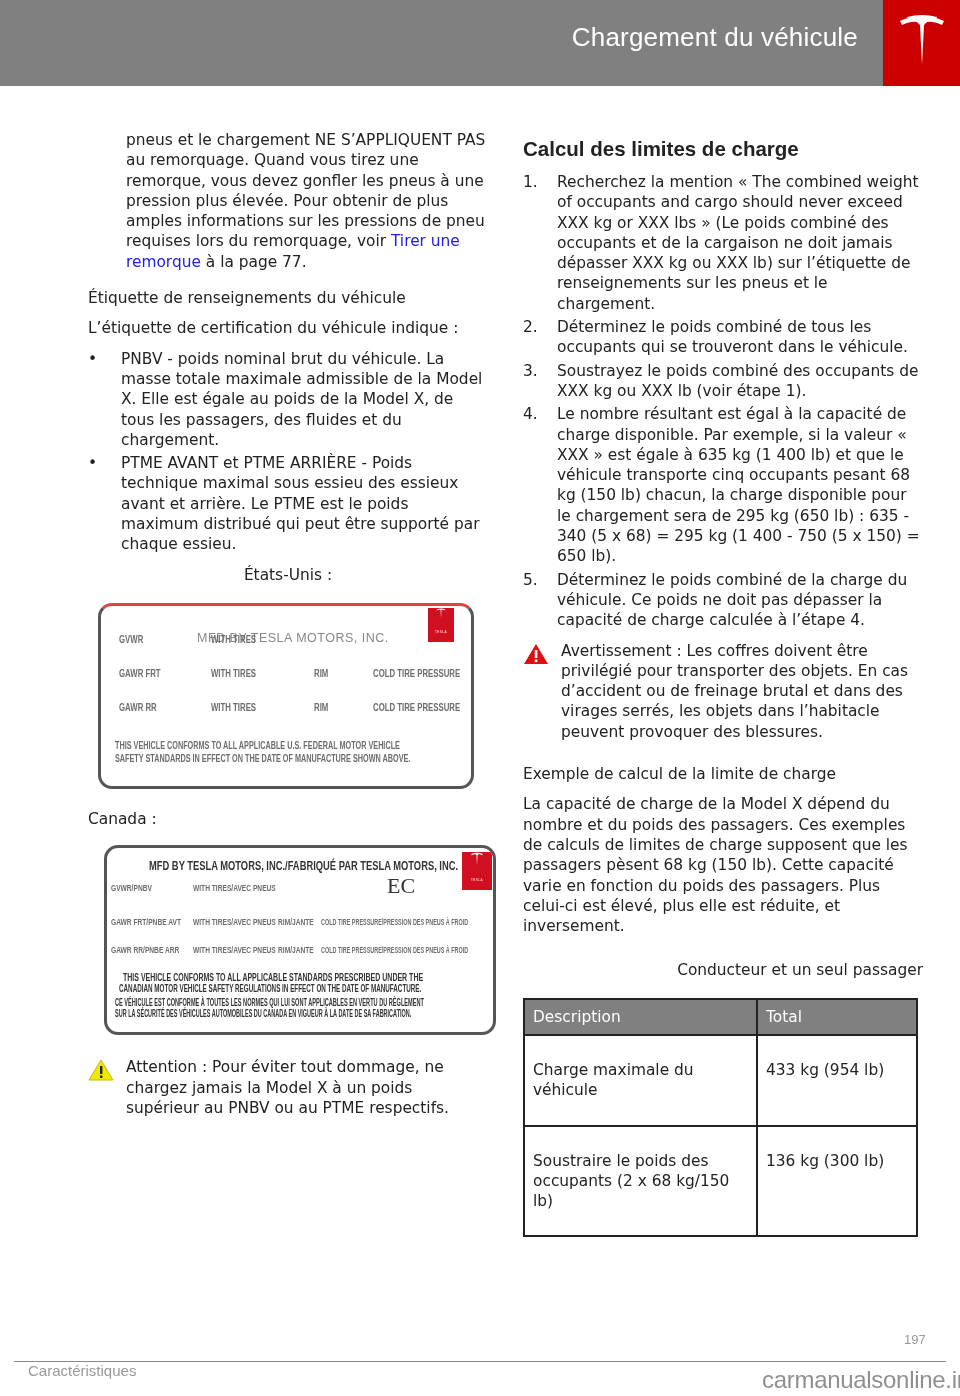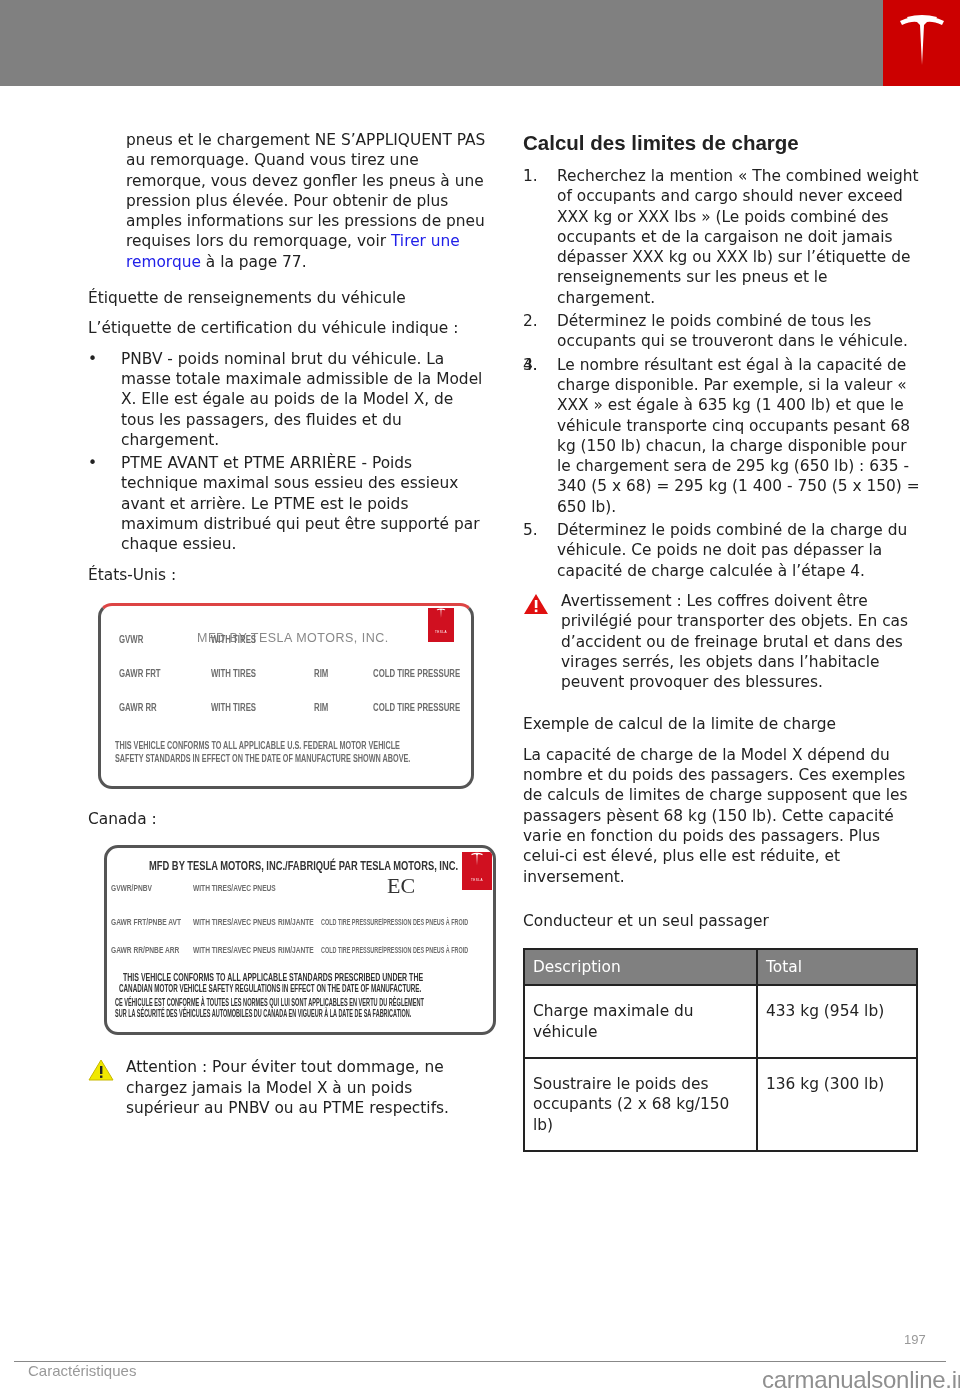--- a/index.html
+++ b/index.html
@@ -19,49 +19,50 @@
     .link { color: #2020e8; }
 
     .bullets { list-style: none; margin-bottom: 10px; }
     .bullets li { position: relative; padding-left: 33px; margin-bottom: 3px; }
     .bullets li .bullet { position: absolute; left: 0; top: 0; }
 
     .steps { list-style: none; margin-bottom: 6px; }
     .steps li { position: relative; padding-left: 34px; margin-bottom: 3px; }
     .steps li .num { position: absolute; left: 0; top: 0; }
 
-    .section-title { font-size: 20.5px; line-height: 26px; margin-bottom: 10px; margin-top: 0px; color: #222; font-family: "Liberation Sans", sans-serif; }
+    .section-title { font-size: 20.5px; line-height: 26px; margin-bottom: 10px; margin-top: 6px; color: #222; font-family: "Liberation Sans", sans-serif; }
 
     .label-img { position: relative; border: 3px solid #555; border-radius: 14px; background: #fff; overflow: hidden; font-family: "Liberation Sans Narrow", "Liberation Sans", sans-serif; color: #777; }
     .label-us { width: 376px; height: 186px; margin: 18px 0 20px 10px; border-top: 3px solid #d44; }
     .label-ca { width: 392px; height: 190px; margin: 16px 0 22px 16px; }
     .lbl { position: absolute; font-size: 10px; font-weight: bold; color: #6d6d6d; white-space: nowrap; transform: scaleX(0.78); transform-origin: left center; }
     .lbl-title { font-weight: normal; font-size: 12.5px; color: #888; letter-spacing: 0.5px; transform: none; }
     .lbl-dark { color: #333; }
     .mini-logo { position: absolute; background: #d01020; display: flex; flex-direction: column; align-items: center; justify-content: center; }
     .mini-logo .tx { color: #fff; font-size: 3px; letter-spacing: 0.5px; margin-top: 2px; }
 
     .notice { position: relative; padding-left: 38px; margin-bottom: 14px; }
     .notice .ico { position: absolute; left: 0; top: 0; }
 
     table.calc { border-collapse: collapse; width: 395px; margin-top: 17px; font-size: 15.4px; line-height: 20.3px; }
-    table.calc th, table.calc td { border: 2px solid #222; text-align: left; vertical-align: top; padding: 15px 8px; }
+    table.calc th, table.calc td { border: 2px solid #222; text-align: left; vertical-align: top; padding: 24px 8px; }
     table.calc th { background: #808080; color: #fff; font-weight: normal; padding: 7px 8px 7px 8px; }
     table.calc td { height: 56px; }
     table.calc .c1 { width: 233px; }
 
     .footer-line { position: absolute; left: 14px; top: 1361px; width: 932px; height: 1px; background: #888; }
     .footer-left { position: absolute; left: 28px; top: 1362px; font-size: 15px; color: #999; font-family: "Liberation Sans", sans-serif; }
     .footer-right { position: absolute; left: 904px; top: 1332px; font-size: 13px; color: #999; font-family: "Liberation Sans", sans-serif; }
     .watermark { position: absolute; left: 762px; top: 1366px; font-size: 24px; color: #8a8a8a; font-family: "Liberation Sans", sans-serif; letter-spacing: -0.3px; opacity: 0.95; }
   </style>
 </head>
 <body>
 
 <div class="header">
+  <div class="header-title">Chargement du véhicule</div>
   <div class="logo-block">
     <svg width="50" height="60" viewBox="0 0 50 60">
       <path d="M3 8 Q25 -2 47 8 L45 12 Q36 8 30 9 L27 12 L25 52 L23 12 L20 9 Q14 8 5 12 Z" fill="#ffffff"></path>
       <path d="M10 4 Q25 0 40 4 L39 6 Q25 2 11 6 Z" fill="#ffffff"></path>
     </svg>
   </div>
 </div>
 
 <div class="col col-left">
   <p class="indent">
@@ -75,21 +76,21 @@
     <li>
       <span class="bullet">•</span>
       <span>PNBV - poids nominal brut du véhicule. La masse totale maximale admissible de la Model X. Elle est égale au poids de la Model X, de tous les passagers, des fluides et du chargement.</span>
     </li>
     <li>
       <span class="bullet">•</span>
       <span>PTME AVANT et PTME ARRIÈRE - Poids technique maximal sous essieu des essieux avant et arrière. Le PTME est le poids maximum distribué qui peut être supporté par chaque essieu.</span>
     </li>
   </ul>
 
-  <p style="margin-top:6px;">États-Unis :</p>
+  <p style="margin-top:6px;text-align:center;">États-Unis :</p>
 
   <div class="label-img label-us">
     <div class="lbl lbl-title" style="left:96px; top:22px;">MFD BY TESLA MOTORS, INC.</div>
     <div class="mini-logo" style="left:327px; top:2px; width:26px; height:34px;">
       <svg width="16" height="16" viewBox="0 0 50 60">
           <path d="M3 8 Q25 -2 47 8 L45 12 Q36 8 30 9 L27 12 L25 52 L23 12 L20 9 Q14 8 5 12 Z" fill="#fff"></path>
         </svg>
       <span class="tx">TESLA</span>
     </div>
     <div class="lbl" style="left:18px; top:24px;">GVWR</div>
@@ -150,20 +151,21 @@
     <li>
       <span class="num">1.</span>
       <span>Recherchez la mention « The combined weight of occupants and cargo should never exceed XXX kg or XXX lbs » (Le poids combiné des occupants et de la cargaison ne doit jamais dépasser XXX kg ou XXX lb) sur l’étiquette de renseignements sur les pneus et le chargement.</span>
     </li>
     <li>
       <span class="num">2.</span>
       <span>Déterminez le poids combiné de tous les occupants qui se trouveront dans le véhicule.</span>
     </li>
     <li>
       <span class="num">3.</span>
+      <span>Soustrayez le poids combiné des occupants de XXX kg ou XXX lb (voir étape 1).</span>
     </li>
     <li>
       <span class="num">4.</span>
       <span>Le nombre résultant est égal à la capacité de charge disponible. Par exemple, si la valeur « XXX » est égale à 635 kg (1 400 lb) et que le véhicule transporte cinq occupants pesant 68 kg (150 lb) chacun, la charge disponible pour le chargement sera de 295 kg (650 lb) : 635 - 340 (5 x 68) = 295 kg (1 400 - 750 (5 x 150) = 650 lb).</span>
     </li>
     <li>
       <span class="num">5.</span>
       <span>Déterminez le poids combiné de la charge du véhicule. Ce poids ne doit pas dépasser la capacité de charge calculée à l’étape 4.</span>
     </li>
   </ol>
@@ -172,21 +174,21 @@
     <svg class="ico" width="26" height="22" viewBox="0 0 26 22" style="top:2px;">
       <path d="M13 1 L25 21 L1 21 Z" fill="#e01010"></path>
       <rect x="11.8" y="7" width="2.6" height="8" fill="#ffffff"></rect>
       <rect x="11.8" y="16.5" width="2.6" height="2.6" fill="#ffffff"></rect>
     </svg>
     <span>Avertissement : Les coffres doivent être privilégié pour transporter des objets. En cas d’accident ou de freinage brutal et dans des virages serrés, les objets dans l’habitacle peuvent provoquer des blessures.</span>
   </div>
 
   <p>Exemple de calcul de la limite de charge</p>
   <p>La capacité de charge de la Model X dépend du nombre et du poids des passagers. Ces exemples de calculs de limites de charge supposent que les passagers pèsent 68 kg (150 lb). Cette capacité varie en fonction du poids des passagers. Plus celui-ci est élevé, plus elle est réduite, et inversement.</p>
-  <p style="margin-top:24px;">Conducteur et un seul passager</p>
+  <p style="margin-top:24px;text-align:right;">Conducteur et un seul passager</p>
 
   <table class="calc">
     <thead>
       <tr>
         <th class="c1">Description</th>
         <th>Total</th>
       </tr>
     </thead>
     <tbody>
       <tr>

